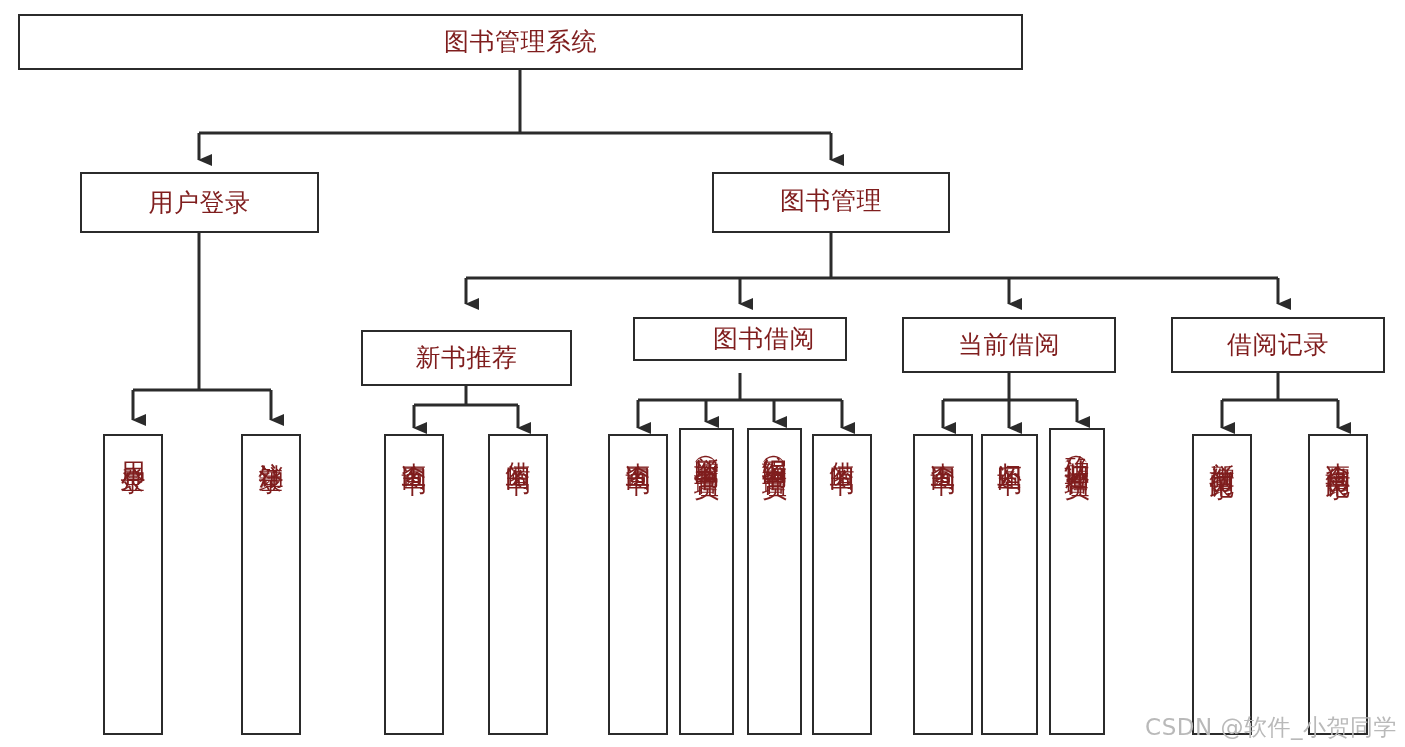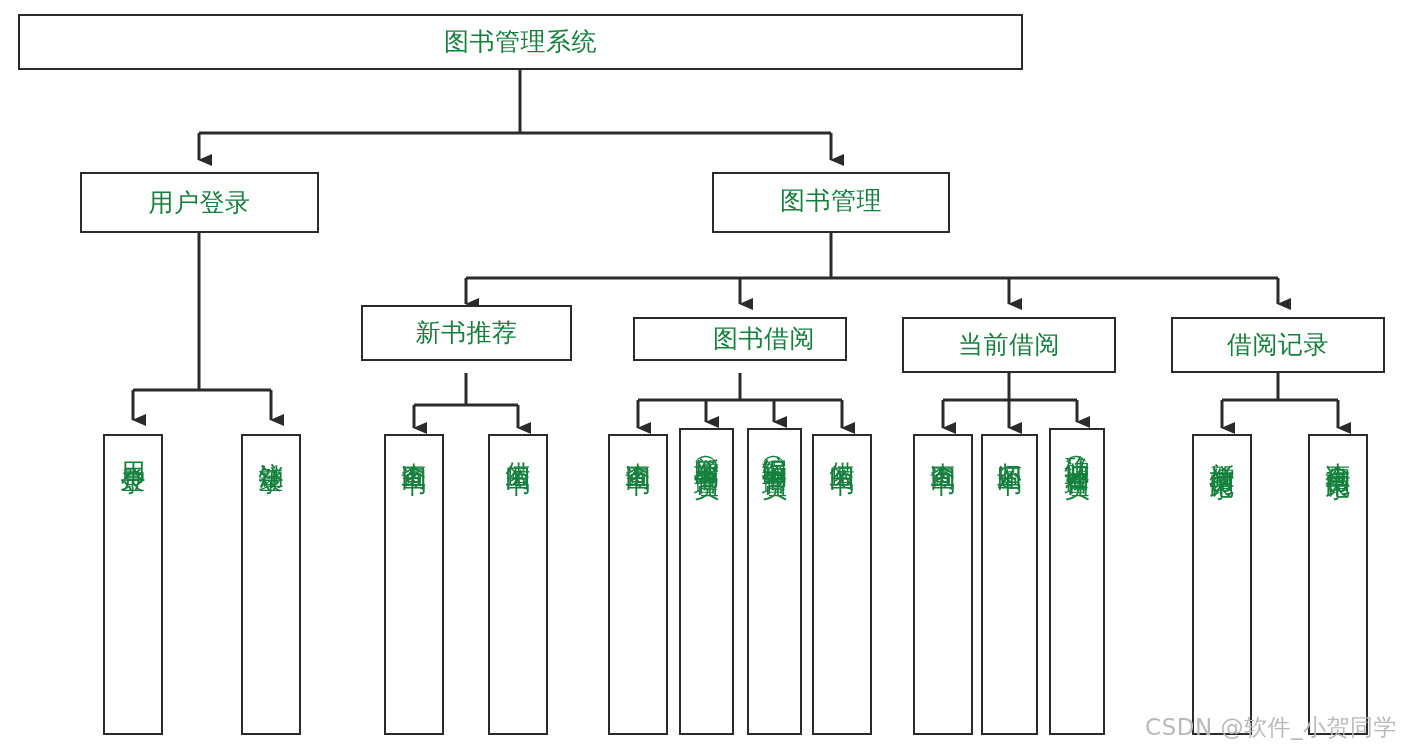--- a/index.html
+++ b/index.html
@@ -26,21 +26,21 @@
     pointer-events: none;
   }
   .node {
     position: absolute;
     box-sizing: border-box;
     background: #ffffff;
     border: 2px solid #2b2b2b;
     display: flex;
     align-items: center;
     justify-content: center;
-    color: #15803d;
+    color: #7f1d1d;
   }
   .node .label {
     text-align: center;
     line-height: 1.12;
     letter-spacing: 0.5px;
     white-space: pre;
   }
   
   .node.horiz .label {
     font-size: 25px;
@@ -131,21 +131,21 @@
   </div>
 
   <div class="node horiz" style="left:80px; top:172px; width:239px; height:61px;">
     <span class="label">用户登录</span>
   </div>
 
   <div class="node horiz" style="left:712px; top:172px; width:238px; height:61px;font-family:Liberation Mono, monospace;">
     <span class="label">图书管理</span>
   </div>
 
-  <div class="node horiz" style="left:361px; top:305px; width:211px; height:56px;">
+  <div class="node horiz" style="left:361px; top:330px; width:211px; height:56px;">
     <span class="label">新书推荐</span>
   </div>
 
   <div class="node horiz" style="left:633px; top:317px; width:214px; height:44px;padding-left:48px;">
     <span class="label">图书借阅</span>
   </div>
 
   <div class="node horiz" style="left:1171px; top:317px; width:214px; height:56px;">
     <span class="label">借阅记录</span>
   </div>

